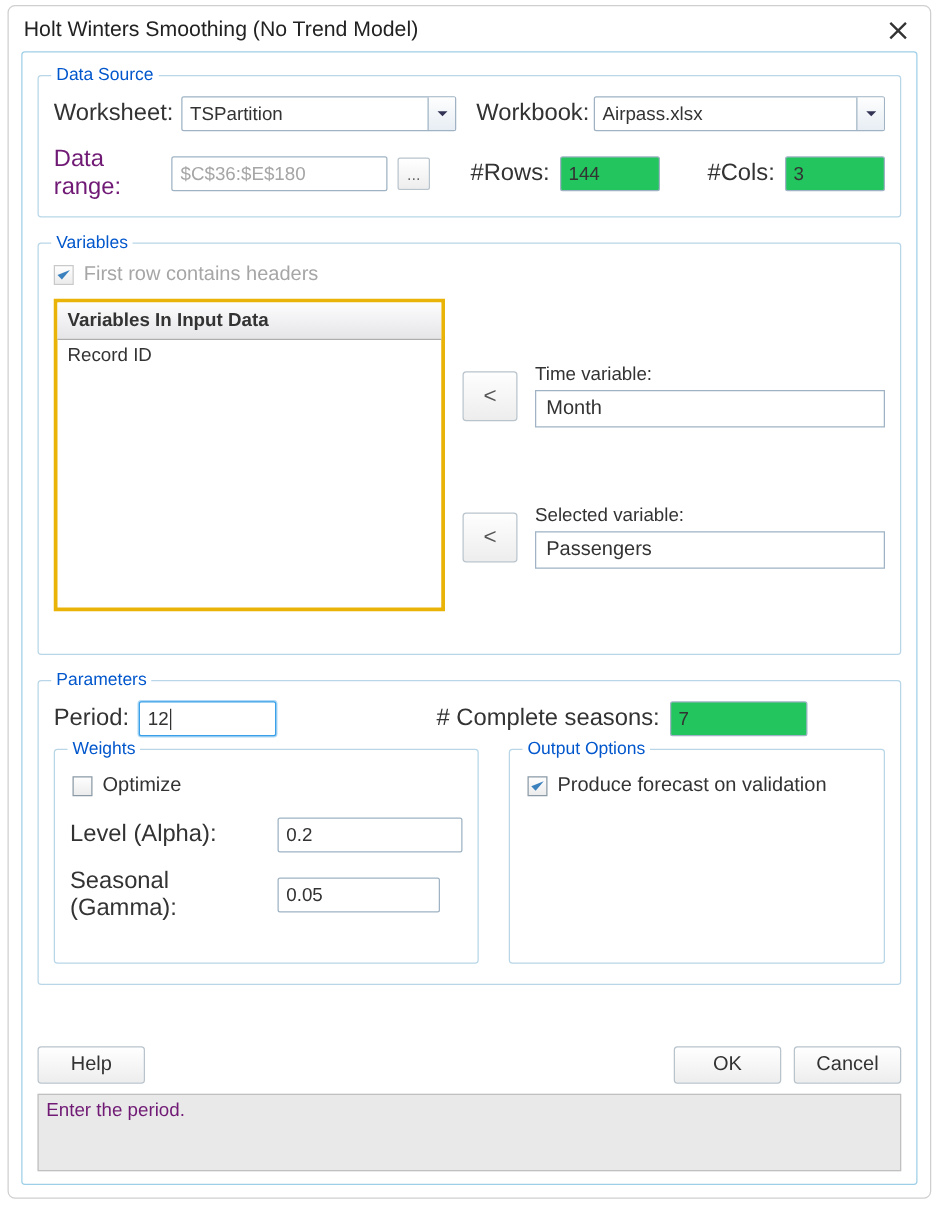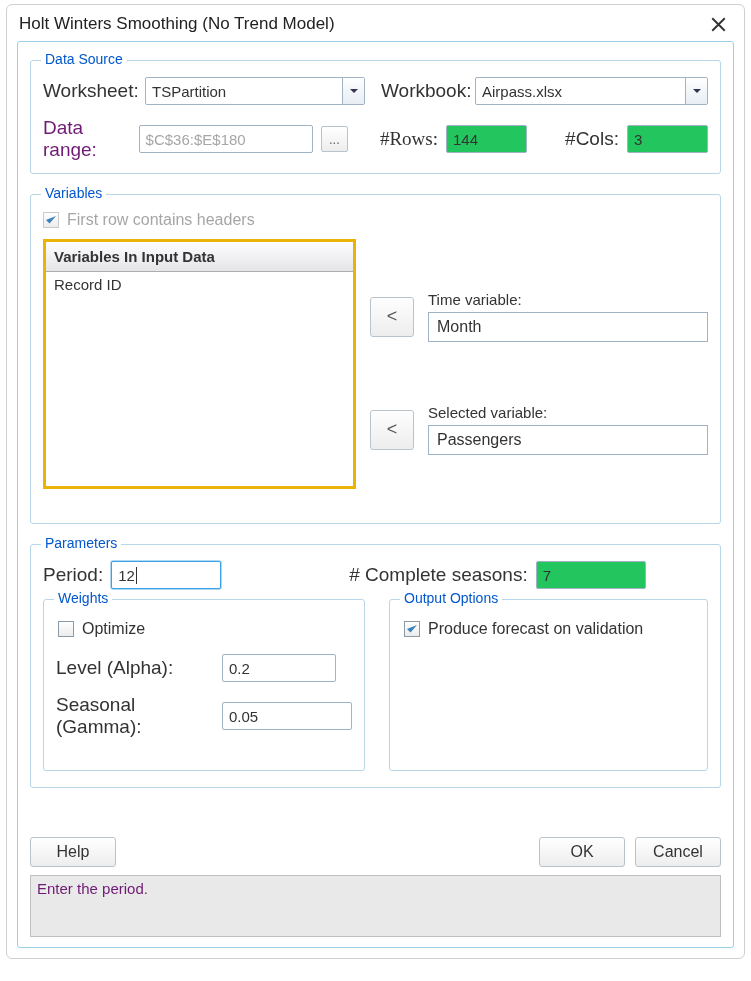--- a/index.html
+++ b/index.html
@@ -265,21 +265,21 @@
       </div>
 
       <div class="row">
         <span class="label dim" style="width:94px;">Data range:</span>
         <div class="textin dim" style="width:186px;">
           <span>$C$36:$E$180</span>
         </div>
         <div class="pill-btn" style="width:28px;">
           <span>...</span>
         </div>
-        <span class="label" style="margin-left:24px;font-family:Liberation Serif, serif;">#Rows:</span>
+        <span class="label" style="margin-left:24px;">#Rows:</span>
         <div class="textin gray" style="width:86px;">
           <span>144</span>
         </div>
         <span class="label" style="margin-left:30px;">#Cols:</span>
         <div class="textin gray" style="width:86px;">
           <span>3</span>
         </div>
       </div>
     </div>
 
@@ -348,21 +348,21 @@
         <div class="group" style="margin-bottom:0;">
           <div class="group-title">Weights</div>
 
           <div class="chk" style="margin:4px 0 16px 2px;">
             <span class="box"></span>
             <span>Optimize</span>
           </div>
 
           <div class="row" style="margin-bottom:12px;">
             <span class="label" style="width:158px;">Level (Alpha):</span>
-            <div class="textin" style="width:114px;">
+            <div class="textin" style="width:148px;">
               <span>0.2</span>
             </div>
           </div>
           <div class="row" style="margin-bottom:20px;">
             <span class="label" style="width:158px;">Seasonal (Gamma):</span>
             <div class="textin" style="width:130px;">
               <span>0.05</span>
             </div>
           </div>
         </div>

